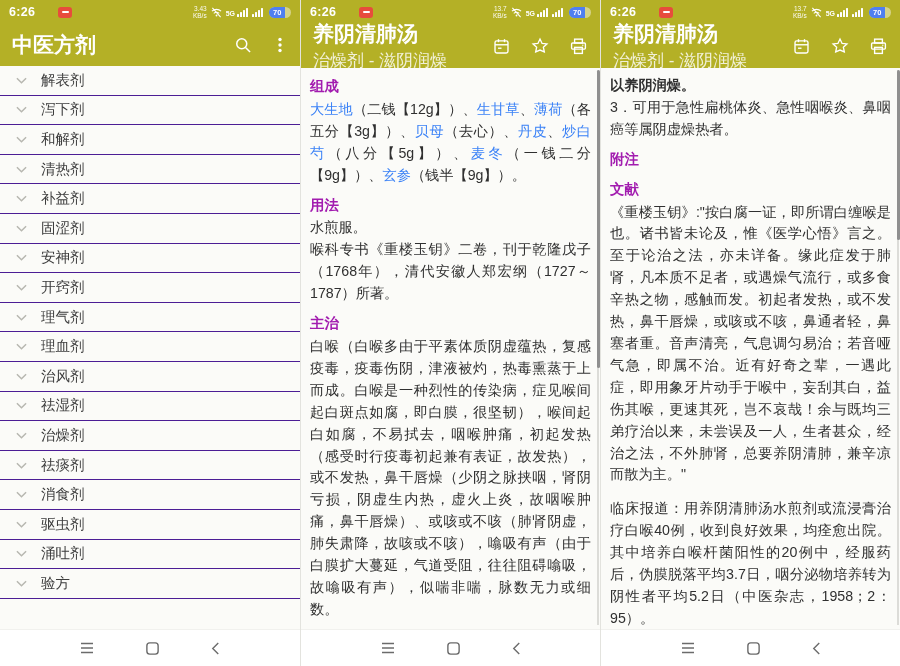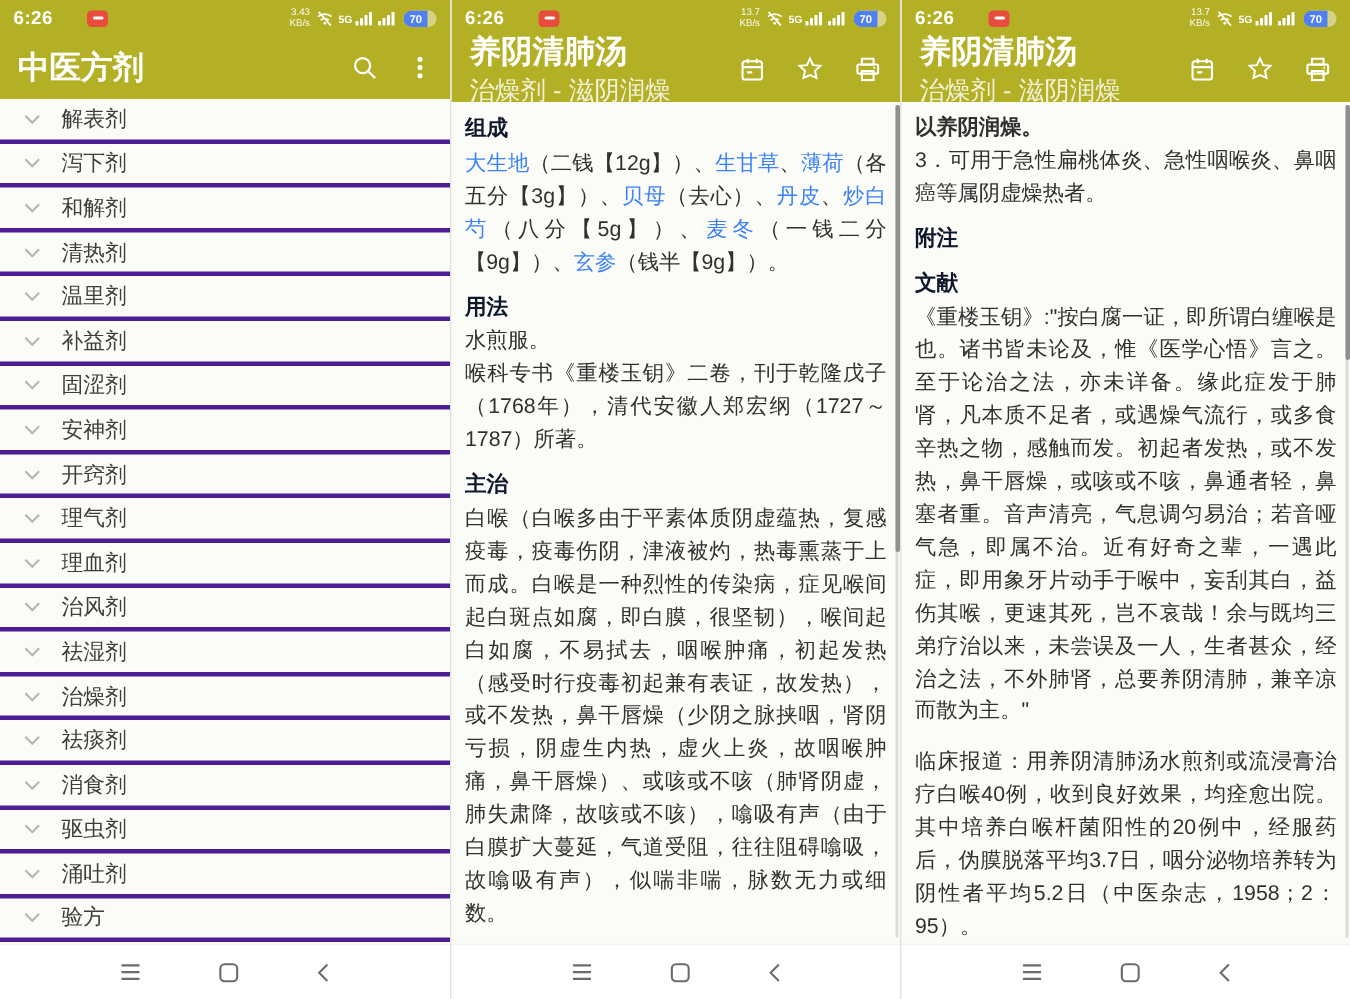--- a/index.html
+++ b/index.html
@@ -34,28 +34,28 @@
   .appbar-titles{flex:1;min-width:0;}
   .appbar-title{font-size:21px;font-weight:700;white-space:nowrap;}
   .appbar-sub{font-size:17px;opacity:.82;margin-top:1px;white-space:nowrap;}
   .appbar-icons{display:flex;align-items:center;gap:19px;}
   .icon-btn{display:flex;align-items:center;justify-content:center;cursor:pointer;background:none;border:none;padding:0;color:#fff;}
   .icon-btn svg{display:block;}
 
   
   .content{flex:1;overflow:hidden;position:relative;background:#fbfbf8;}
   .cat-row{height:29.6px;box-sizing:border-box;display:flex;align-items:center;gap:13px;
-    padding:0 10px 0 15px;border-bottom:3px solid #4c1d95;cursor:pointer;}
+    padding:0 10px 0 15px;border-bottom:1px solid #4c1d95;cursor:pointer;}
   .cat-chevron{display:flex;color:#b7b7b0;}
   .cat-label{font-size:14.5px;color:#3d3d3d;}
 
   
   .detail{padding:3px 9px 0 9px;font-size:14.2px;line-height:21.9px;color:#303030;
     text-align:justify;}
-  .sec-h{font-weight:700;color:#0f172a;font-size:14.4px;margin:8px 0 1px;}
+  .sec-h{font-weight:700;color:#a21caf;font-size:14.4px;margin:8px 0 1px;}
   .sec-h.first{margin-top:5px;}
   .para{margin:0;}
   .para.gap-top{margin-top:12px;}
   .herb-link{color:#3b82f6;text-decoration:none;cursor:pointer;}
 
   .scroll-track{position:absolute;top:2px;bottom:4px;right:1px;width:2px;background:#dcdcd8;}
   .scroll-thumb{position:absolute;right:0;width:3px;background:#8f8f8f;border-radius:2px;cursor:pointer;}
   .thumb-mid{top:2px;height:298px;}
   .thumb-right{top:2px;height:170px;}
 
@@ -164,28 +164,20 @@
 
         <div class="cat-row">
           <span class="cat-chevron">
             <svg width="13" height="11" viewBox="0 0 14 12" fill="none" stroke="currentColor" stroke-width="1.6">
               <polyline points="2,3.5 7,8.5 12,3.5"></polyline>
             </svg>
           </span>
           <span class="cat-label">清热剂</span>
         </div>
 
-        <div class="cat-row">
-          <span class="cat-chevron">
-            <svg width="13" height="11" viewBox="0 0 14 12" fill="none" stroke="currentColor" stroke-width="1.6">
-              <polyline points="2,3.5 7,8.5 12,3.5"></polyline>
-            </svg>
-          </span>
-          <span class="cat-label">温里剂</span>
-        </div>
 
         <div class="cat-row">
           <span class="cat-chevron">
             <svg width="13" height="11" viewBox="0 0 14 12" fill="none" stroke="currentColor" stroke-width="1.6">
               <polyline points="2,3.5 7,8.5 12,3.5"></polyline>
             </svg>
           </span>
           <span class="cat-label">补益剂</span>
         </div>
 

